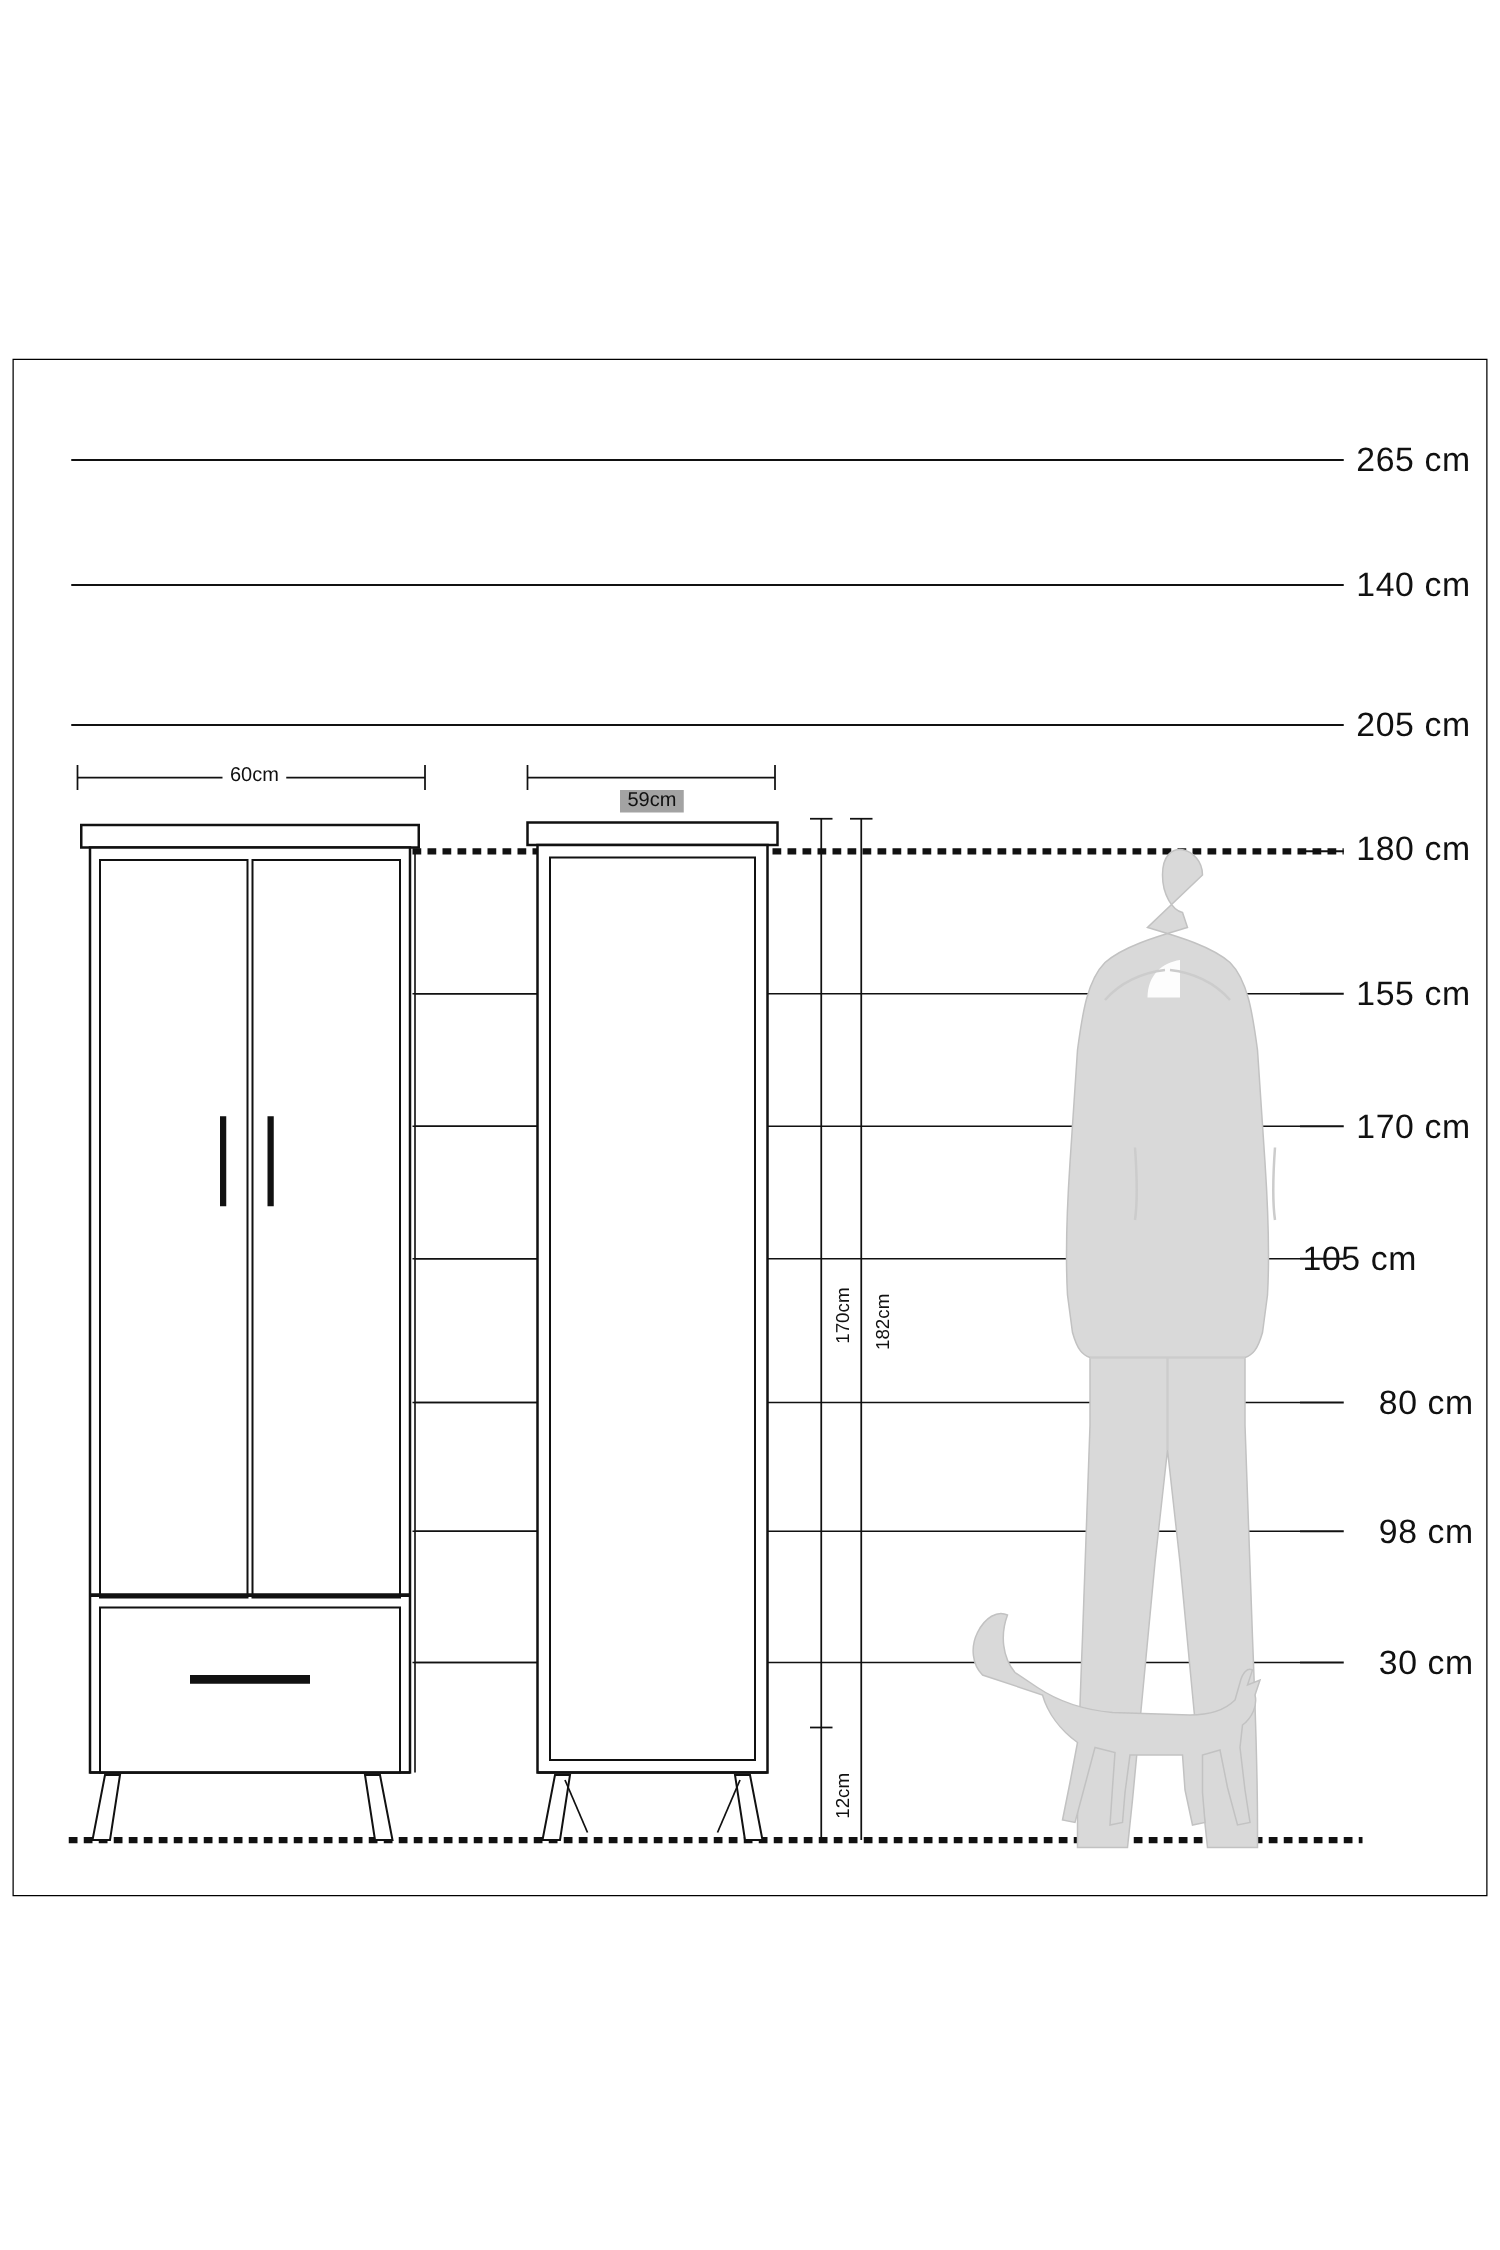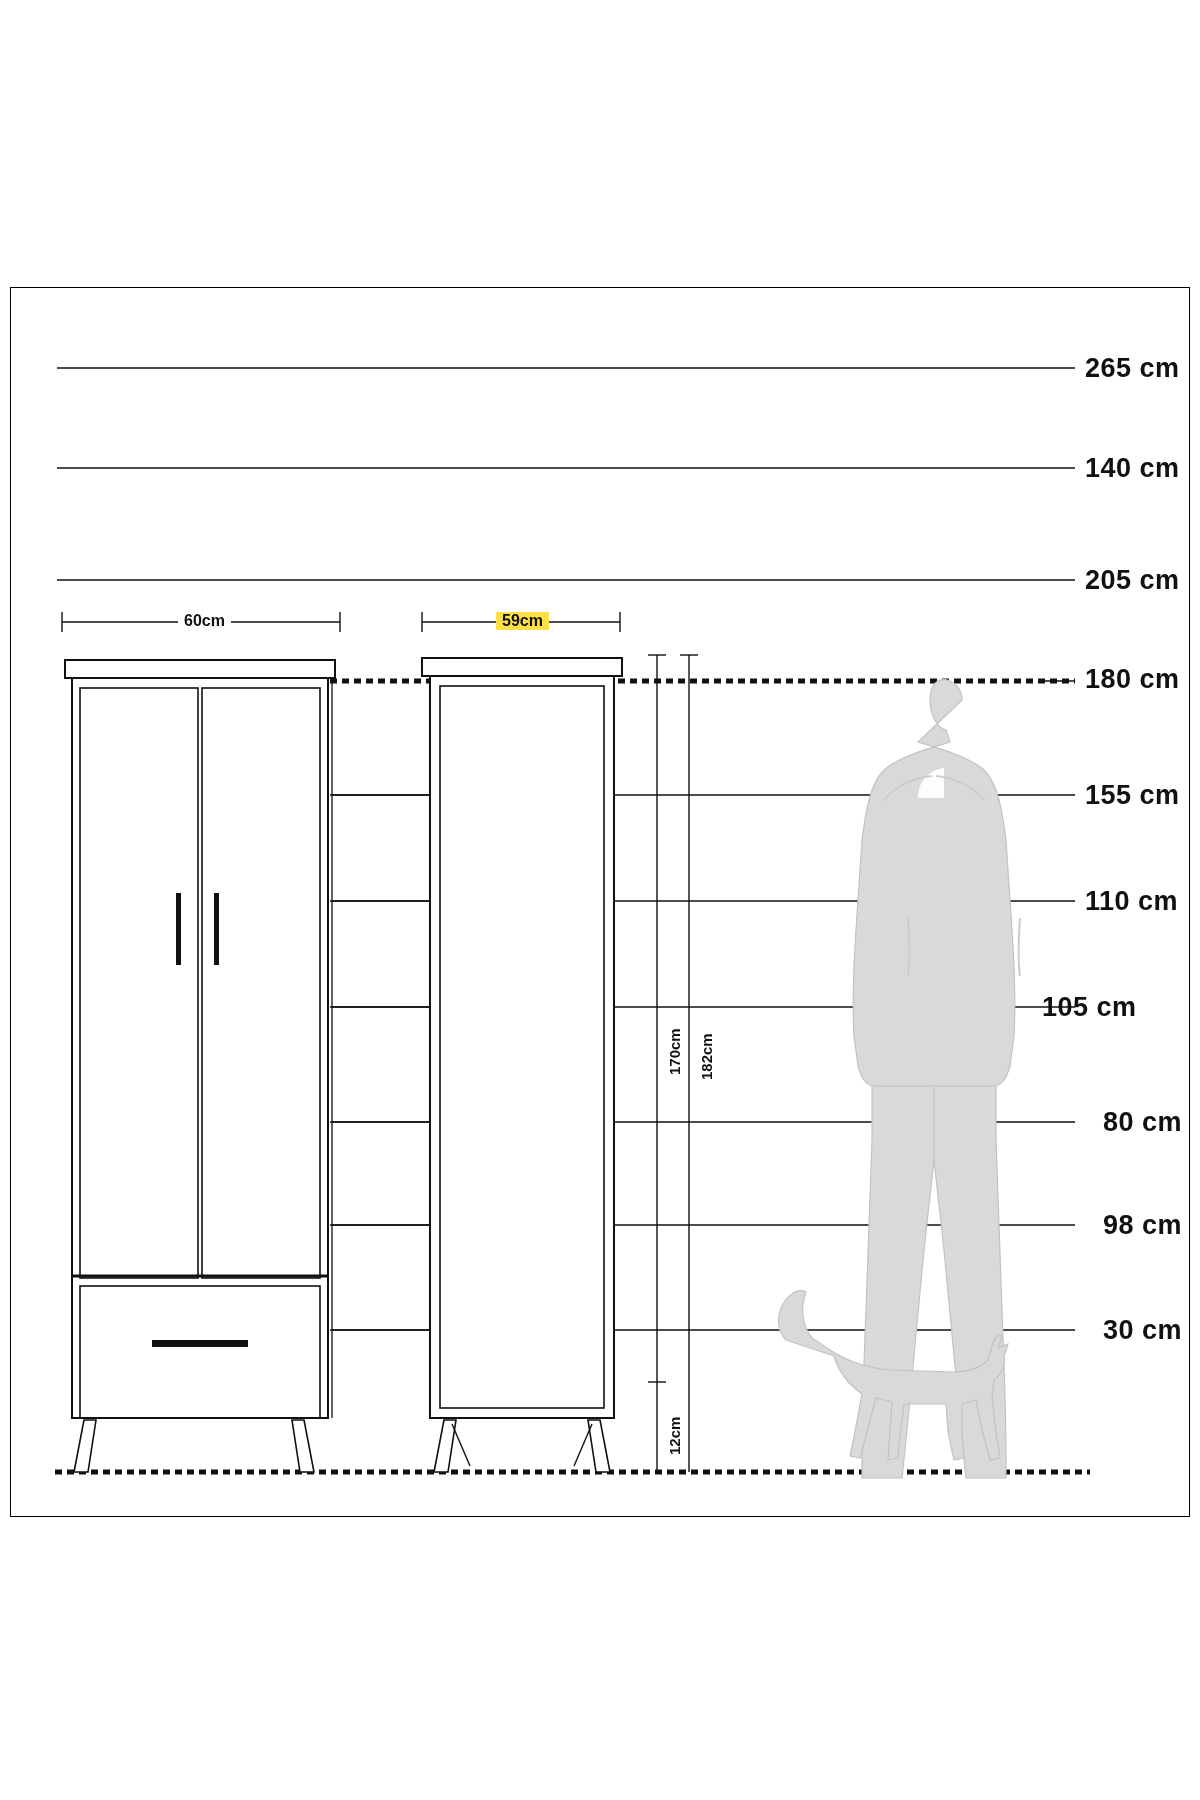--- a/index.html
+++ b/index.html
@@ -14,21 +14,20 @@
     color: #111111;
     position: relative;
     overflow: hidden;
   }
   #stage {
     position: absolute;
     left: 0;
     top: 0;
     width: 1200px;
     height: 1800px;
-    font-weight: bold;
   }
   .frame {
     position: absolute;
     left: 10px;
     top: 287px;
     width: 1180px;
     height: 1230px;
     border: 1px solid #000000;
     box-sizing: border-box;
     background: #ffffff;
@@ -257,26 +256,26 @@
                Z"></path>
     </g>
 
   </svg>
 
   <div class="scale-label" style="left:1085px; top:353px;">265 cm</div>
   <div class="scale-label" style="left:1085px; top:453px;">140 cm</div>
   <div class="scale-label" style="left:1085px; top:565px;">205 cm</div>
   <div class="scale-label" style="left:1085px; top:664px;">180 cm</div>
   <div class="scale-label" style="left:1085px; top:780px;">155 cm</div>
-  <div class="scale-label" style="left:1085px; top:886px;">110 cm</div>
+  <div class="scale-label" style="left:1085px; top:886px;">170 cm</div>
   <div class="scale-label" style="left:1042px; top:992px;">105 cm</div>
   <div class="scale-label" style="left:1103px; top:1107px;">80 cm</div>
   <div class="scale-label" style="left:1103px; top:1210px;">98 cm</div>
   <div class="scale-label" style="left:1103px; top:1315px;">30 cm</div>
 
   <div class="dim-label" style="left:178px; top:612px; background:#ffffff; padding:0 6px;">60cm</div>
-  <div class="dim-label" style="left:496px; top:612px; background:#fde047; padding:0 6px;">59cm</div>
+  <div class="dim-label" style="left:496px; top:632px; background:#a3a3a3; padding:0 6px;">59cm</div>
 
   <div class="vdim-label" style="left:664px; top:1075px; background:#ffffff; padding:2px 0;">170cm</div>
   <div class="vdim-label" style="left:696px; top:1080px; background:#ffffff; padding:2px 0;">182cm</div>
   <div class="vdim-label" style="left:664px; top:1455px; background:#ffffff; padding:2px 0;">12cm</div>
 
 </div>
 
 </body></html>

